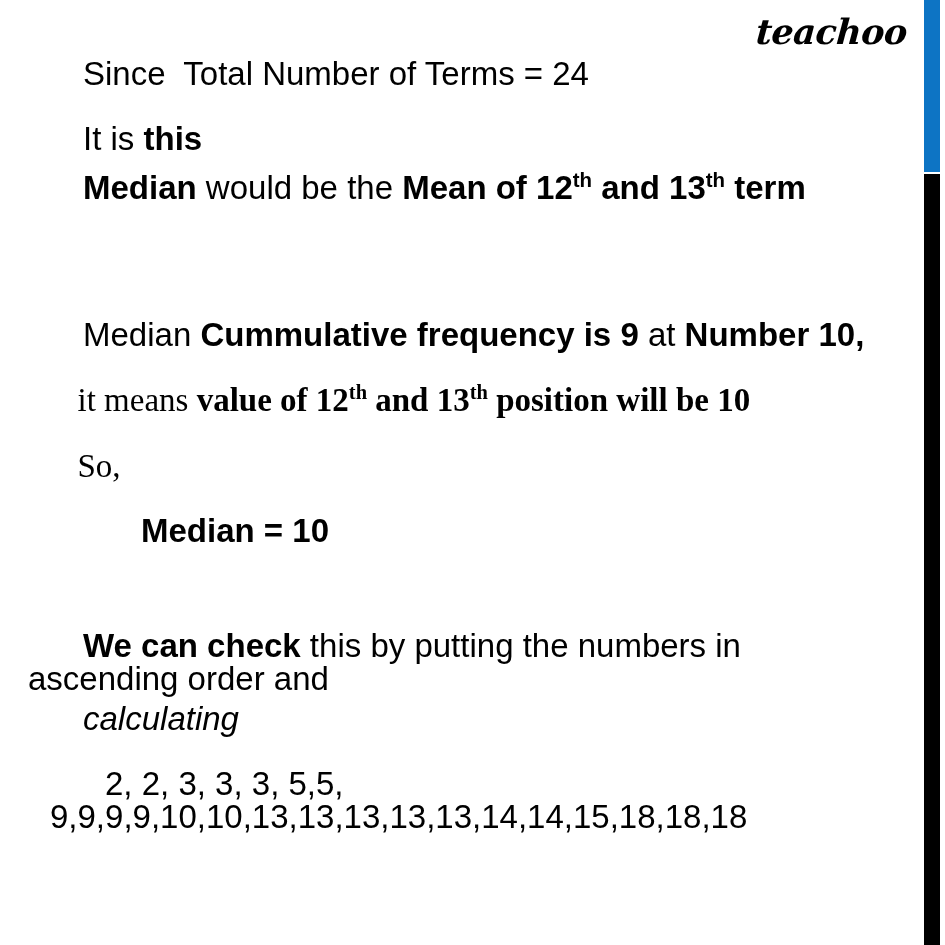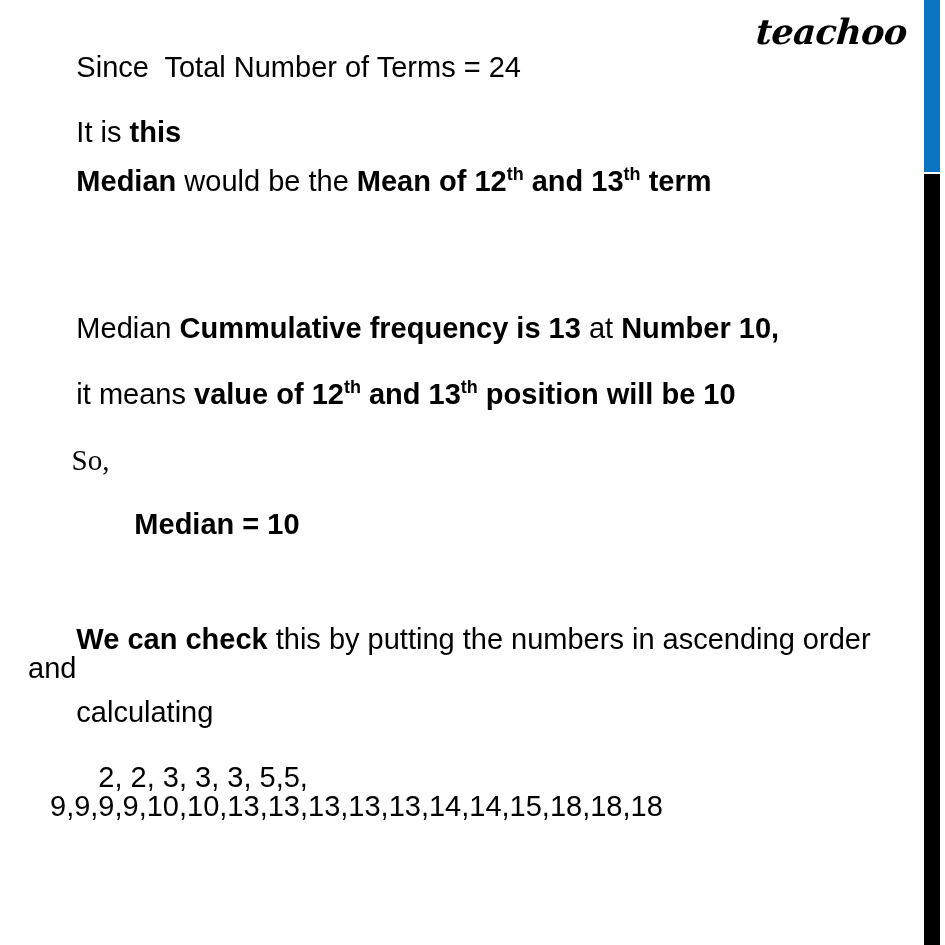--- a/index.html
+++ b/index.html
@@ -51,41 +51,41 @@
   }
   
   .content {
     position: absolute;
     left: 28px;
     top: 0;
     width: 870px;
   }
   .line {
     color: #000000;
-    font-size: 29px;
+    font-size: 33px;
     line-height: 1;
     white-space: pre-wrap;
     font-weight: normal;
   }
   .b { font-weight: bold; }
   sup {
     font-size: 0.62em;
     vertical-align: super;
     line-height: 0;
   }
   
   .l1  { position: absolute; top: 24px;  left: 0; }
   .l2  { position: absolute; top: 89px;  left: 0; }
   .l3  { position: absolute; top: 138px; left: 0; }
   .l4  { position: absolute; top: 285px; left: 0; }
-  .l5  { position: absolute; top: 351px; left: 0; }
+  .l5  { position: absolute; top: 351px; left: 0; font-family: Liberation Serif, serif; }
   .l6  { position: absolute; top: 417px; left: 0; font-family: Liberation Serif, serif; }
   .l7  { position: absolute; top: 481px; left: 58px; }
   .l8  { position: absolute; top: 596px; left: 0; }
-  .l9  { position: absolute; top: 669px; left: 0; }
+  .l9  { position: absolute; top: 669px; left: 0; font-style: italic; }
   .l10 { position: absolute; top: 734px; left: 22px; }
 </style>
 </head>
 <body>
 
 <div id="slide">
 
   <div class="edge-bar blue"></div>
   <div class="edge-bar black"></div>
 
@@ -99,21 +99,21 @@
 
     <div class="line l2">
       <span>It is </span><span class="b">this</span>
     </div>
 
     <div class="line l3">
       <span class="b">Median</span><span> would be the </span><span class="b">Mean of 12</span><sup class="b">th</sup><span class="b"> and 13</span><sup class="b">th</sup><span class="b"> term</span>
     </div>
 
     <div class="line l4">
-      <span>Median </span><span class="b">Cummulative frequency is 13</span><span> at </span><span class="b">Number 10,</span>
+      <span>Median </span><span class="b">Cummulative frequency is 9</span><span> at </span><span class="b">Number 10,</span>
     </div>
 
     <div class="line l5">
       <span>it means </span><span class="b">value of 12</span><sup class="b">th</sup><span class="b"> and 13</span><sup class="b">th</sup><span class="b"> position will be 10</span>
     </div>
 
     <div class="line l6">
       <span>So,</span>
     </div>
 

